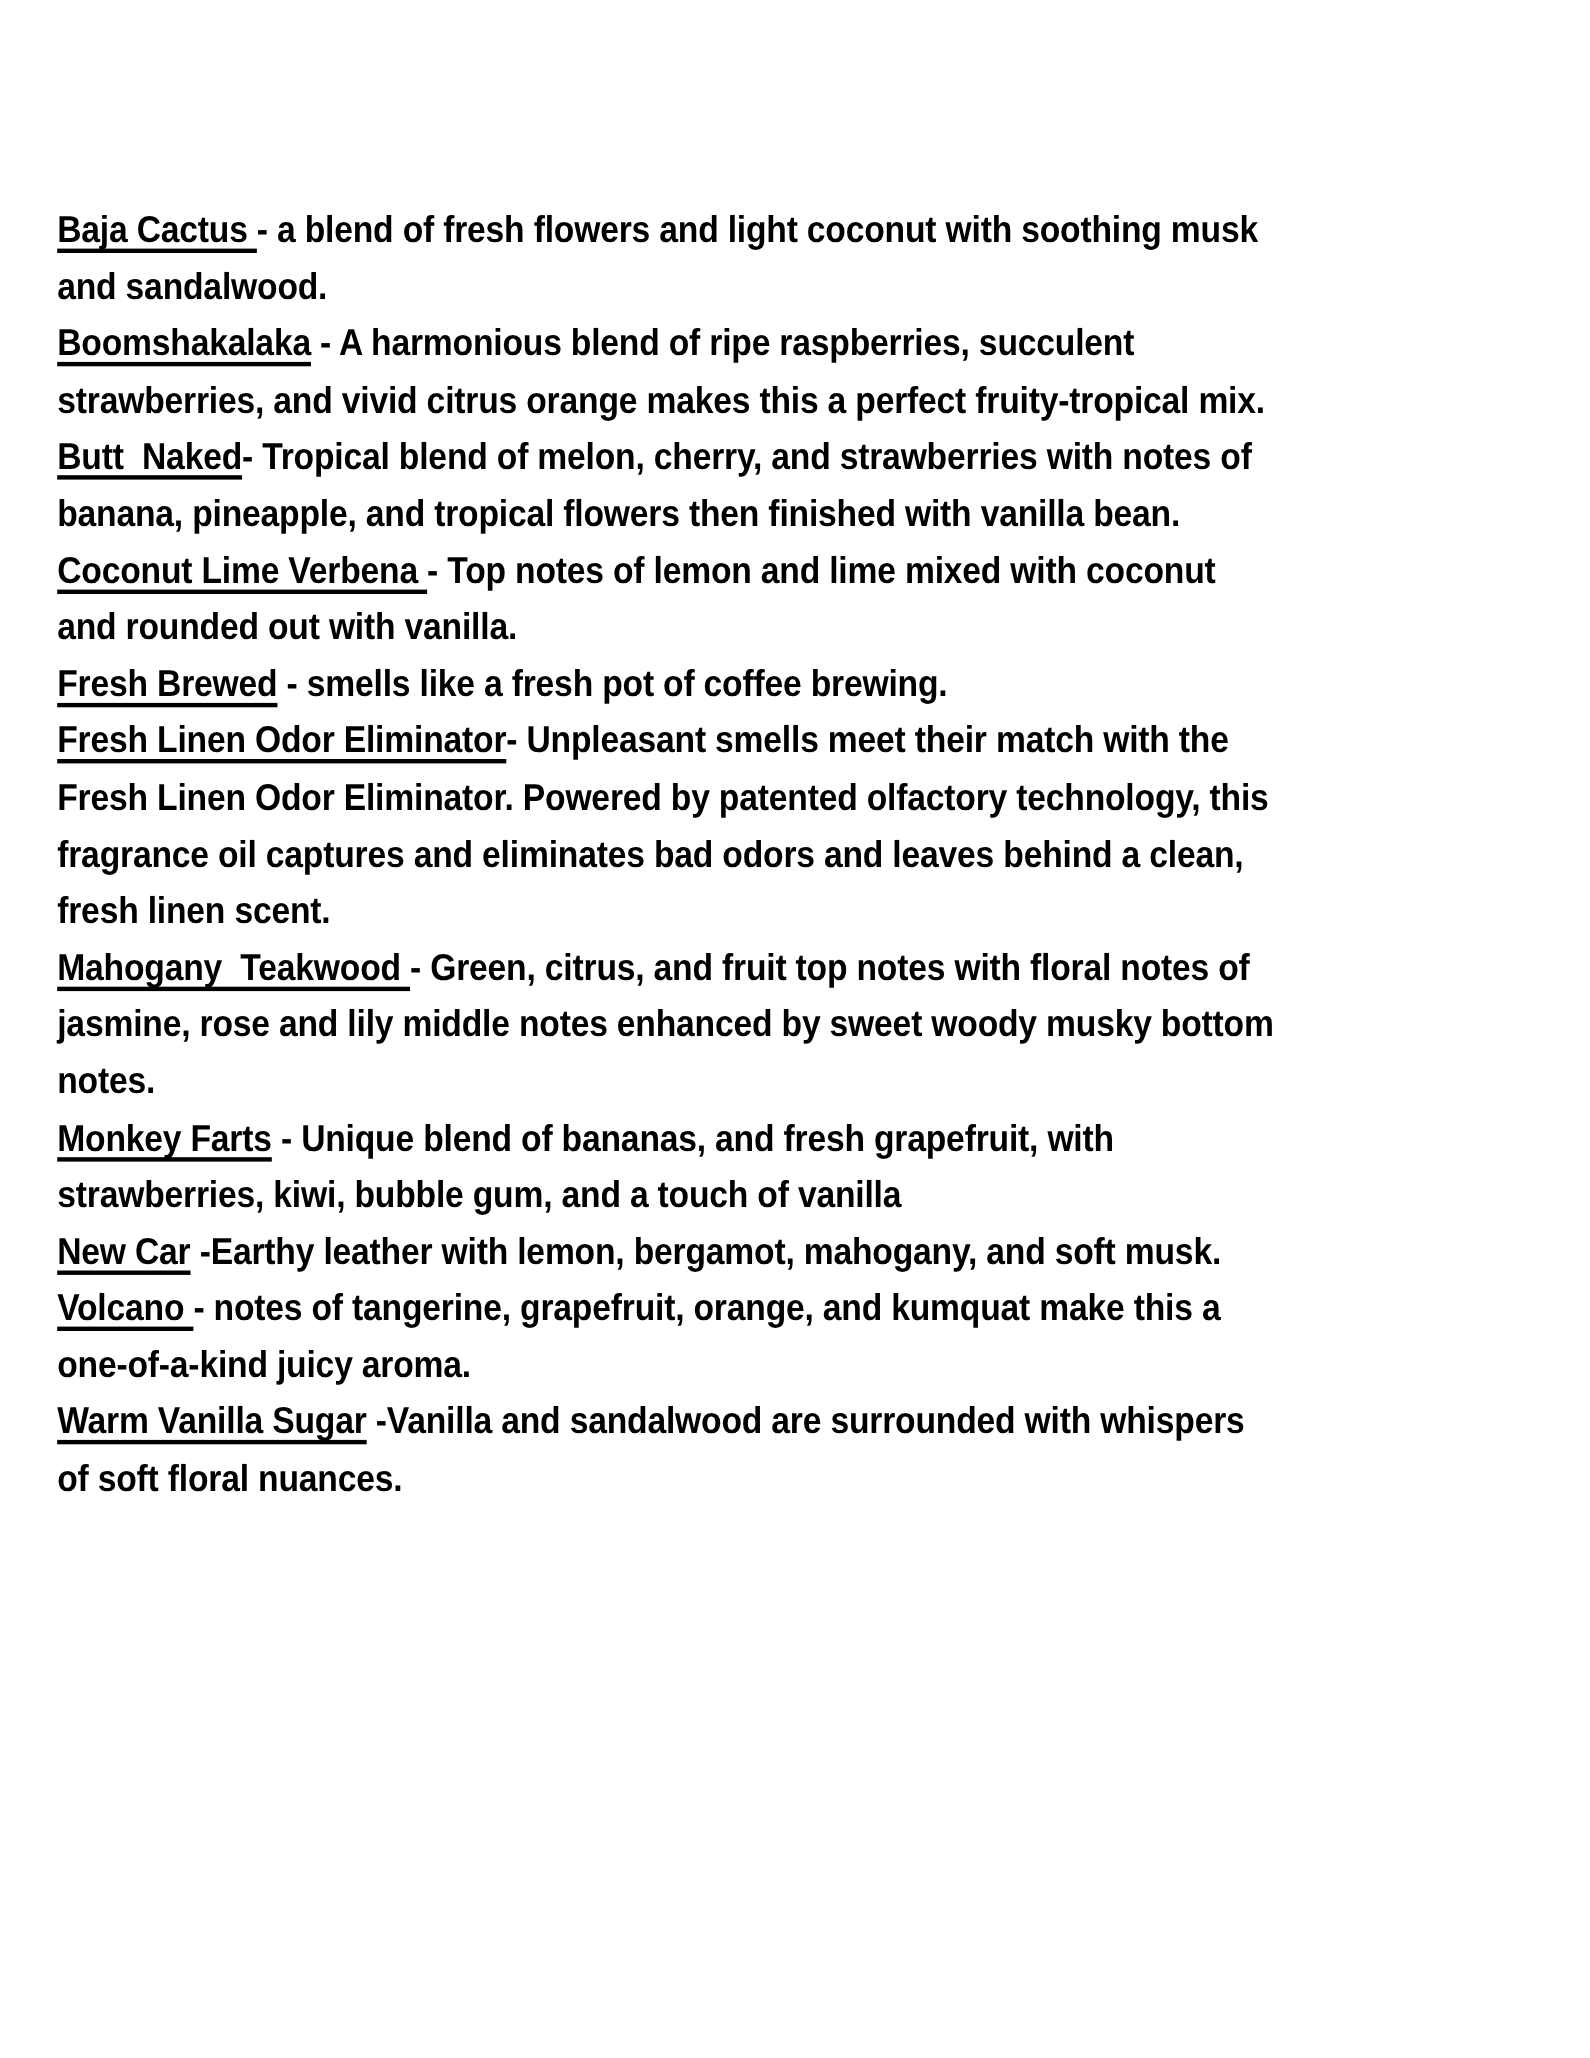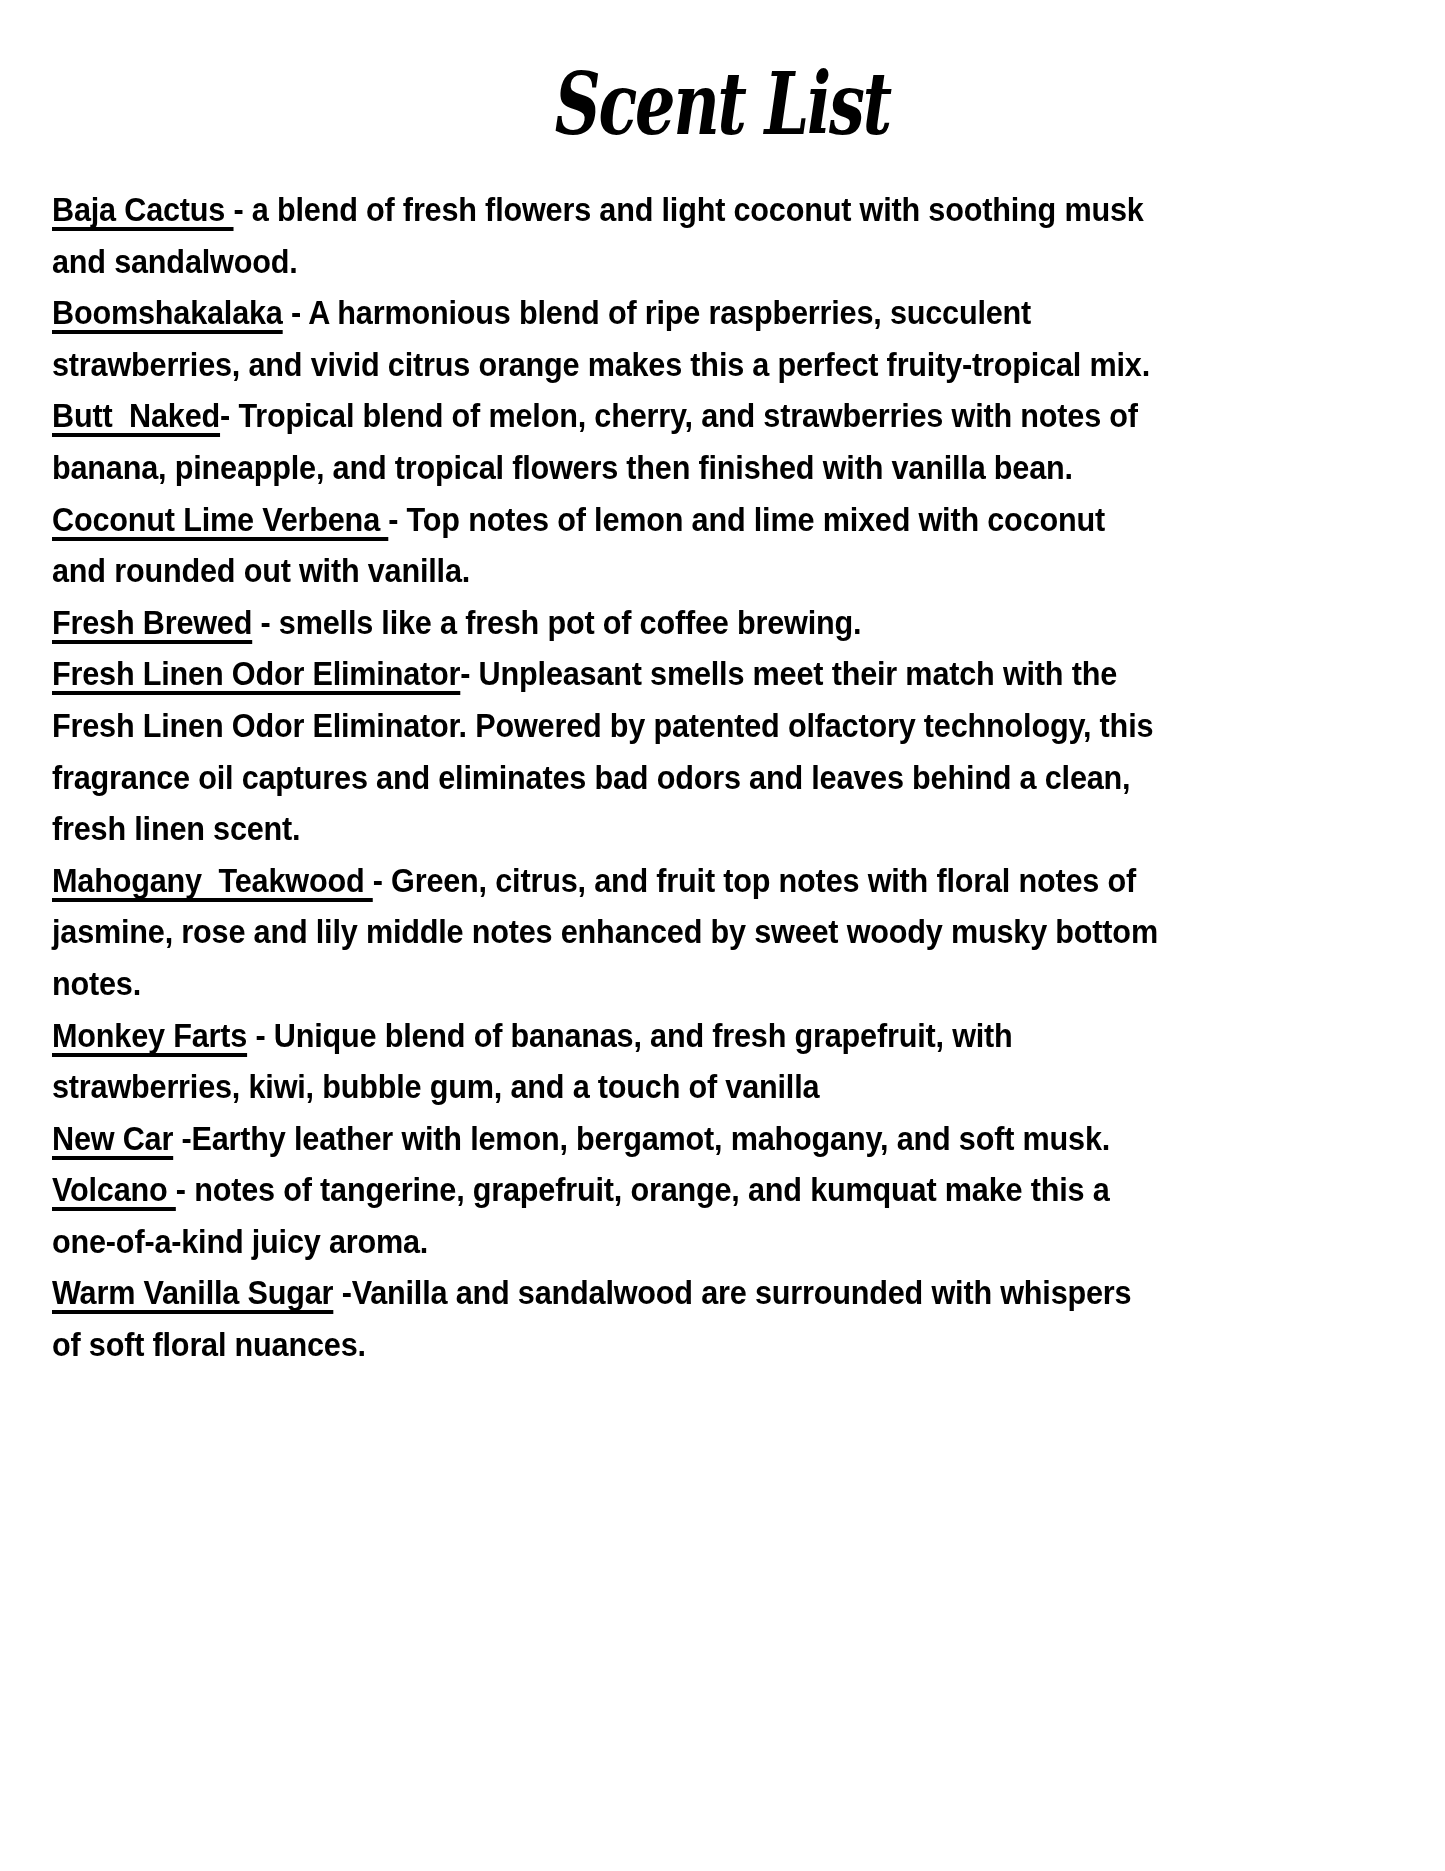--- a/index.html
+++ b/index.html
@@ -50,21 +50,20 @@
     text-underline-offset:6px;
     text-decoration-skip-ink:none;
     white-space:pre-wrap;
   }
   .scent-desc{white-space:normal;}
 </style>
 </head>
 <body>
 
 <div class="page">
-  <h1 class="title"><span class="title-inner">Scent List</span></h1>
   <div class="scent-list">
       <p class="scent"><span class="scent-name">Baja Cactus </span><span class="scent-desc">- a blend of fresh flowers and light coconut with soothing musk and sandalwood.</span></p>
       <p class="scent"><span class="scent-name">Boomshakalaka</span><span class="scent-desc"> - A harmonious blend of ripe raspberries, succulent strawberries, and vivid citrus orange makes this a perfect fruity-tropical mix.</span></p>
       <p class="scent"><span class="scent-name">Butt  Naked</span><span class="scent-desc">- Tropical blend of melon, cherry, and strawberries with notes of banana, pineapple, and tropical flowers then finished with vanilla bean.</span></p>
       <p class="scent"><span class="scent-name">Coconut Lime Verbena </span><span class="scent-desc">- Top notes of lemon and lime mixed with coconut and rounded out with vanilla.</span></p>
       <p class="scent"><span class="scent-name">Fresh Brewed</span><span class="scent-desc"> - smells like a fresh pot of coffee brewing.</span></p>
       <p class="scent"><span class="scent-name">Fresh Linen Odor Eliminator</span><span class="scent-desc">- Unpleasant smells meet their match with the Fresh Linen Odor Eliminator. Powered by patented olfactory technology, this fragrance oil captures and eliminates bad odors and leaves behind a clean, fresh linen scent.</span></p>
       <p class="scent"><span class="scent-name">Mahogany  Teakwood </span><span class="scent-desc">- Green, citrus, and fruit top notes with floral notes of jasmine, rose and lily middle notes enhanced by sweet woody musky bottom notes.</span></p>
       <p class="scent"><span class="scent-name">Monkey Farts</span><span class="scent-desc"> - Unique blend of bananas, and fresh grapefruit, with strawberries, kiwi, bubble gum, and a touch of vanilla</span></p>
       <p class="scent"><span class="scent-name">New Car</span><span class="scent-desc"> -Earthy leather with lemon, bergamot, mahogany, and soft musk.</span></p>

